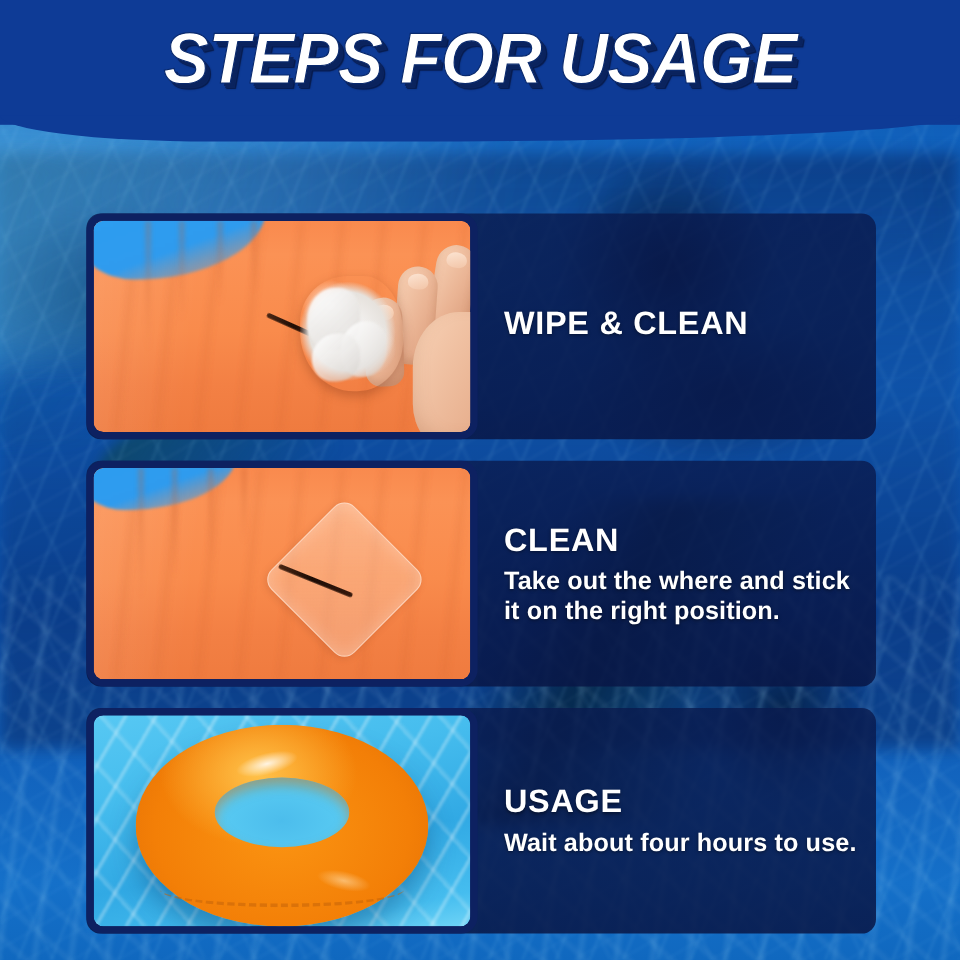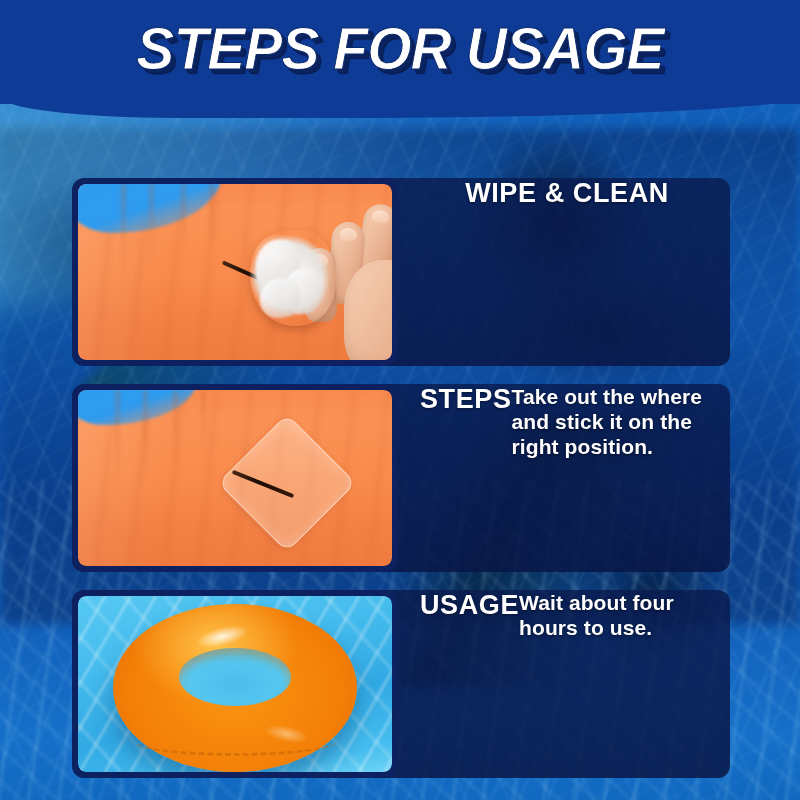--- a/index.html
+++ b/index.html
@@ -291,21 +291,21 @@
   .ring-gloss2{
     position:absolute;left:58%;bottom:16%;width:26%;height:13%;
     background:radial-gradient(ellipse 50% 50% at 50% 50%, rgba(255,232,190,.55), rgba(255,232,190,0) 72%);
     border-radius:50%;
     transform:rotate(12deg);
   }
 
   
   .step-text{
     position:absolute;left:420px;top:0;width:300px;height:188px;
-    display:flex;flex-direction:row;justify-content:center;
+    display:flex;flex-direction:column;justify-content:center;
     padding-right:6px;
   }
   .step-heading{
     font-size:27px;line-height:30px;font-weight:bold;
     color:#ffffff;letter-spacing:.6px;
     margin-bottom:7px;
     text-shadow:0 1px 3px rgba(0,0,0,.45);
   }
   .step-body{
     font-size:21px;line-height:25px;font-weight:bold;
@@ -386,21 +386,21 @@
           <div class="crease" style="left:38px;"></div>
           <div class="crease" style="left:66px;height:52%;"></div>
           <div class="crease" style="left:96px;height:44%;"></div>
           <div class="crease" style="left:124px;height:36%;"></div>
           <div class="patch"></div>
           <div class="tear" style="left:152px;top:92px;width:66px;transform:rotate(22deg);"></div>
         </div>
       </div>
 
       <div class="step-text">
-        <div class="step-heading">STEPS</div>
+        <div class="step-heading">CLEAN</div>
         <div class="step-body">Take out the where and stick it on the right position.</div>
       </div>
     </div>
 
     <div class="step">
       <div class="textcard"></div>
 
       <div class="photo">
         <div class="photo-inner">
           <div class="poolwater"></div>

